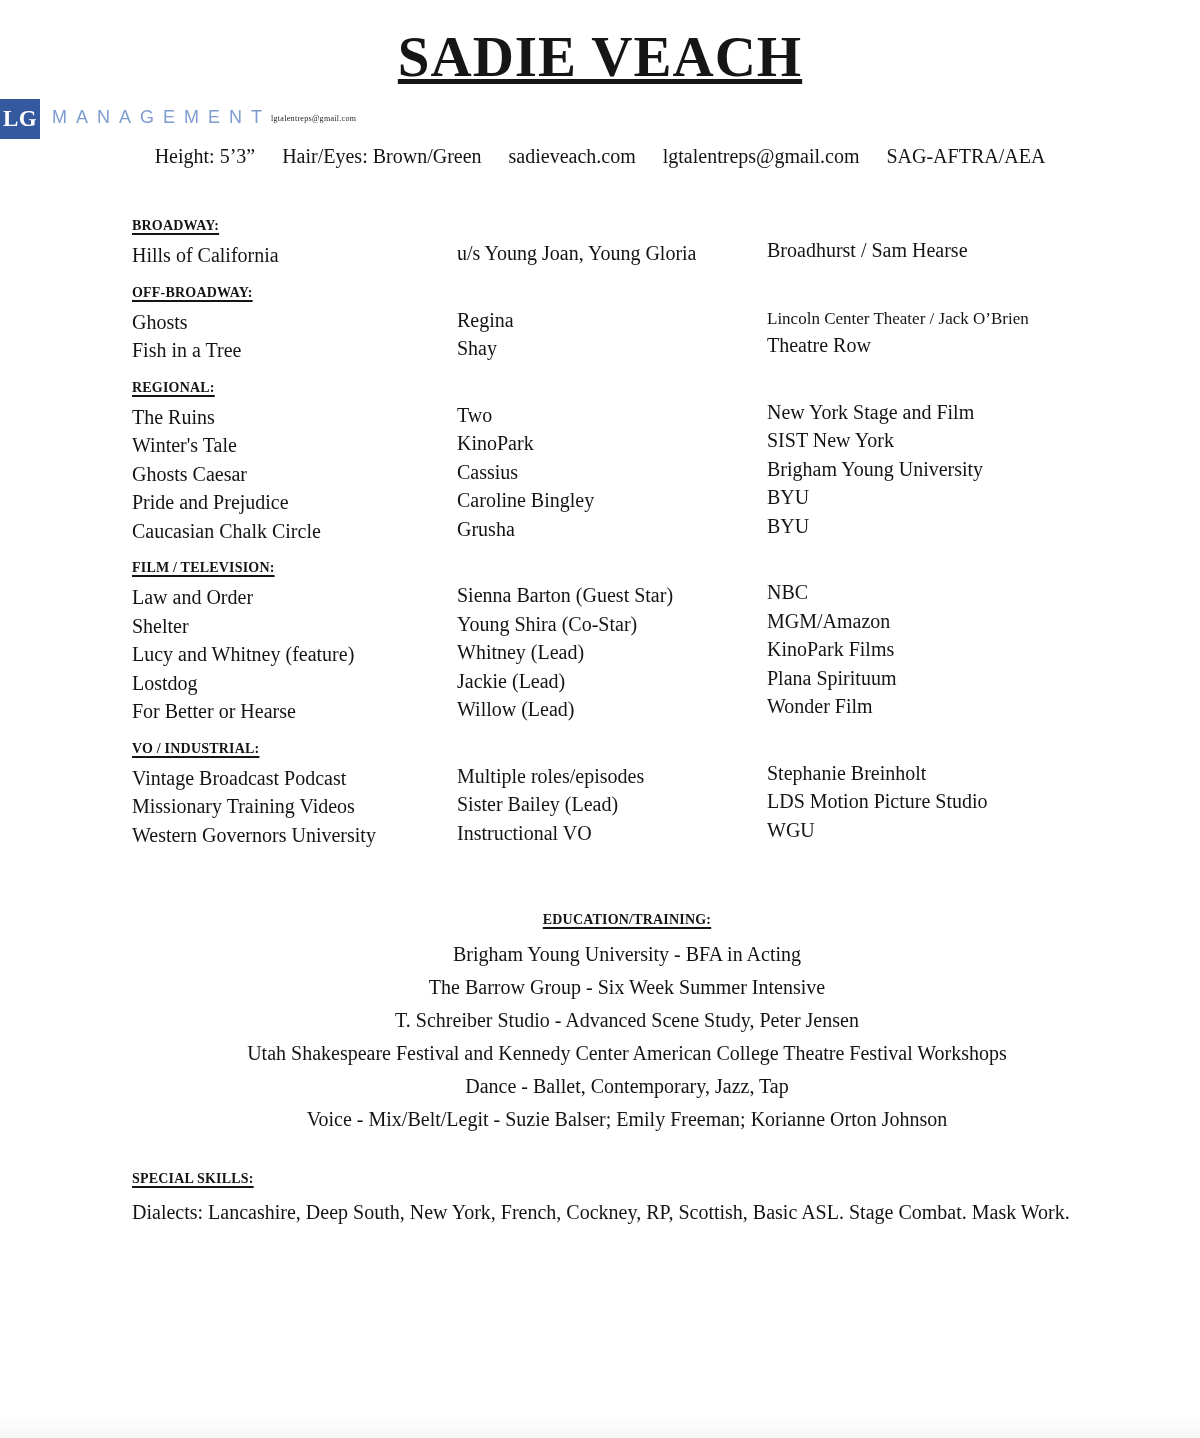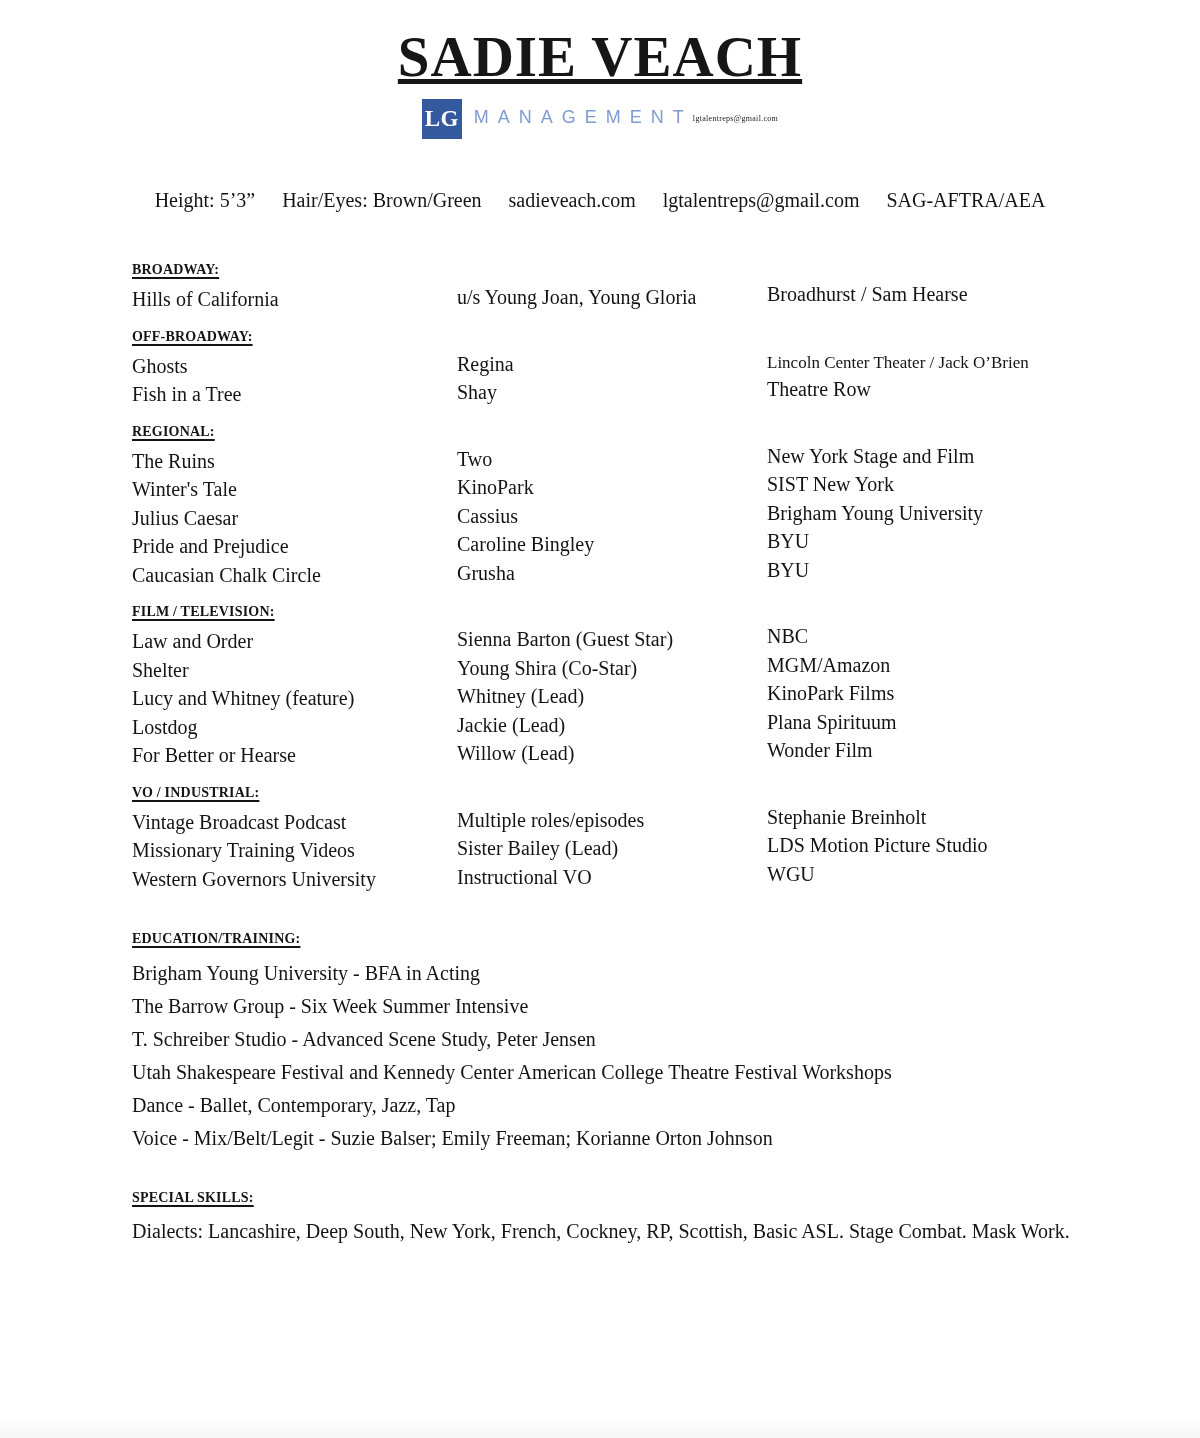--- a/index.html
+++ b/index.html
@@ -25,21 +25,20 @@
     margin: 24px 0 10px 0;
     text-align: center;
     font-size: 57px;
     font-weight: 700;
     letter-spacing: 1px;
     color: #161616;
     text-decoration: underline;
   }
   .agency {
     display: flex;
-    justify-content: center;
     align-items: flex-start;
     gap: 12px;
     height: 46px;
   }
   .agency-square {
     width: 40px;
     height: 40px;
     background: #35599f;
     display: flex;
     align-items: center;
@@ -66,21 +65,20 @@
   }
   .agency-email {
     font-family: "Liberation Serif", serif;
     font-size: 8px;
     color: #222222;
     margin-top: 2px;
     letter-spacing: 0.3px;
   }
   
   .stats {
-    margin-top: 44px;
     display: flex;
     justify-content: center;
     gap: 27px;
     font-size: 20px;
     white-space: nowrap;
   }
   
   .content {
     margin: 50px 78px 0 132px;
   }
@@ -98,21 +96,21 @@
   .credit-row {
     display: grid;
     grid-template-columns: 325px 310px 1fr;
     font-size: 20px;
     line-height: 28.5px;
   }
   .credit-row .role  { position: relative; top: -2px; }
   .credit-row .venue { position: relative; top: -5px; }
   .venue.small { font-size: 17px; top: -3px; }
   
-  .edu { margin-top: 38px; }
+  .edu { margin-top: 63px; text-align: center; }
   .edu .sec-heading { margin-bottom: 10px; }
   .edu-line {
     font-size: 20px;
     line-height: 33px;
   }
   .skills { margin-top: 35px; }
   .skills .sec-heading { margin-bottom: 9px; }
   .skills-text {
     font-size: 20px;
     line-height: 33px;
@@ -185,21 +183,21 @@
         <span class="title">The Ruins</span>
         <span class="role">Two</span>
         <span class="venue">New York Stage and Film</span>
       </div>
       <div class="credit-row">
         <span class="title">Winter's Tale</span>
         <span class="role">KinoPark</span>
         <span class="venue">SIST New York</span>
       </div>
       <div class="credit-row">
-        <span class="title">Julius Caesar</span>
+        <span class="title">Ghosts Caesar</span>
         <span class="role">Cassius</span>
         <span class="venue">Brigham Young University</span>
       </div>
       <div class="credit-row">
         <span class="title">Pride and Prejudice</span>
         <span class="role">Caroline Bingley</span>
         <span class="venue">BYU</span>
       </div>
       <div class="credit-row">
         <span class="title">Caucasian Chalk Circle</span>

